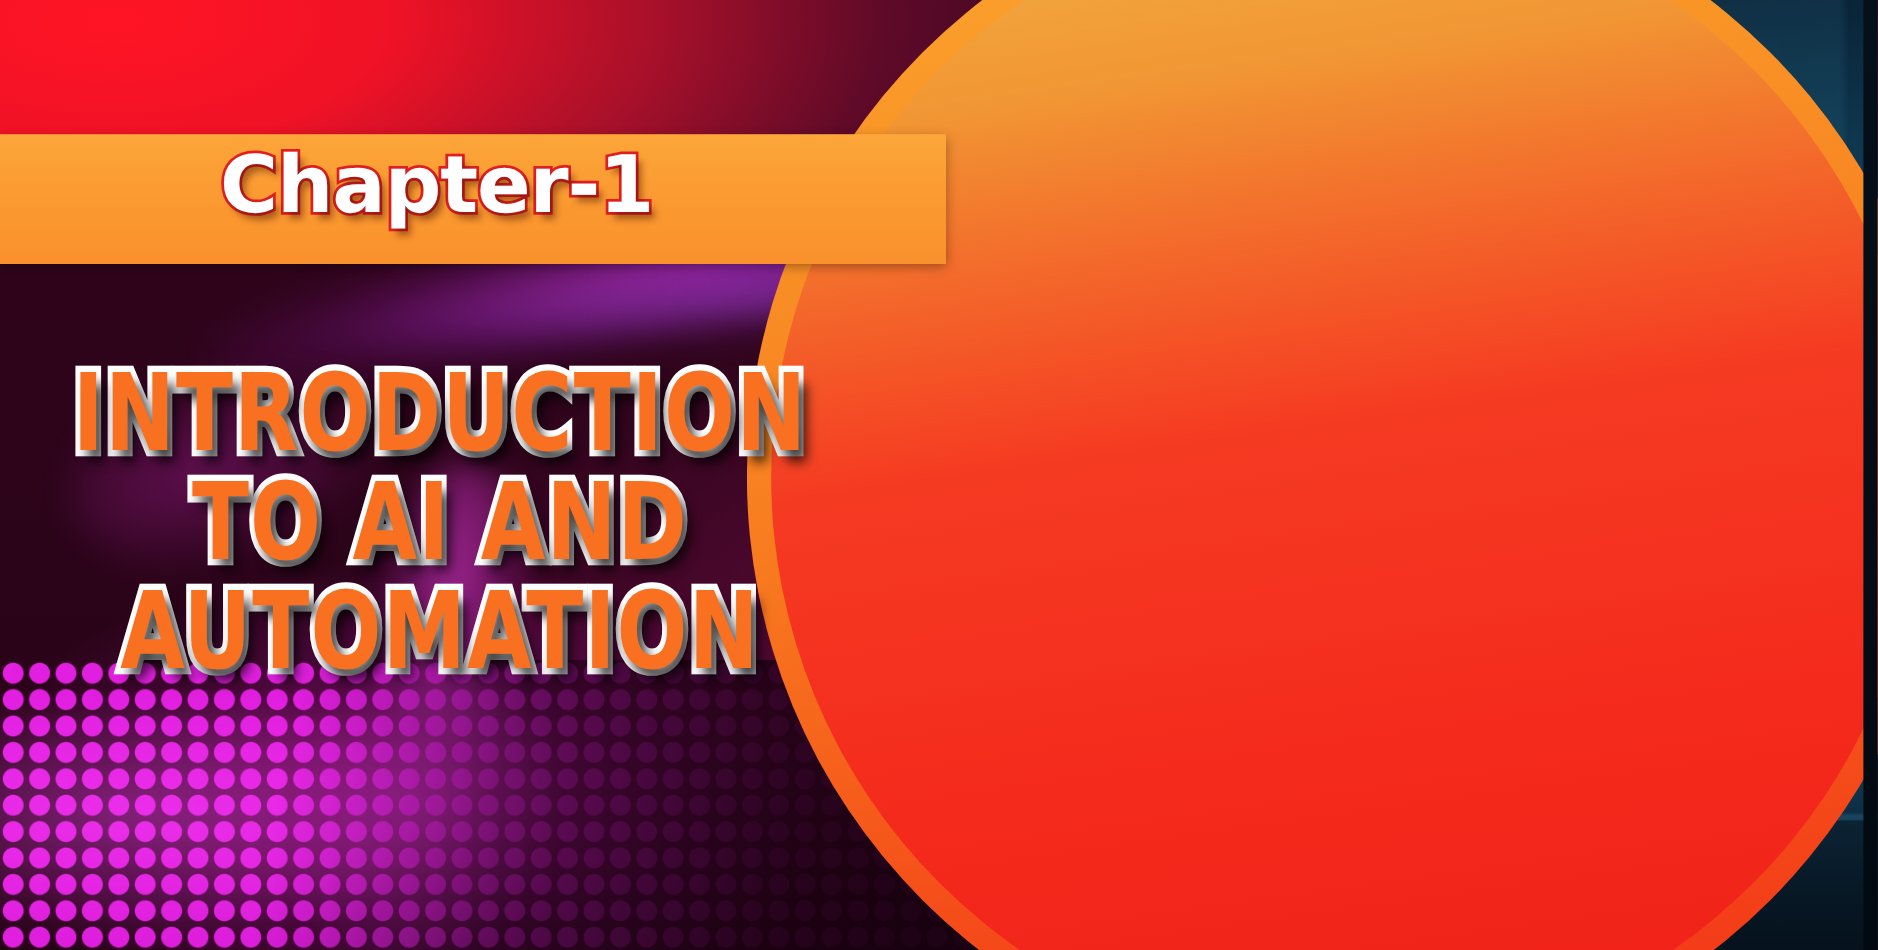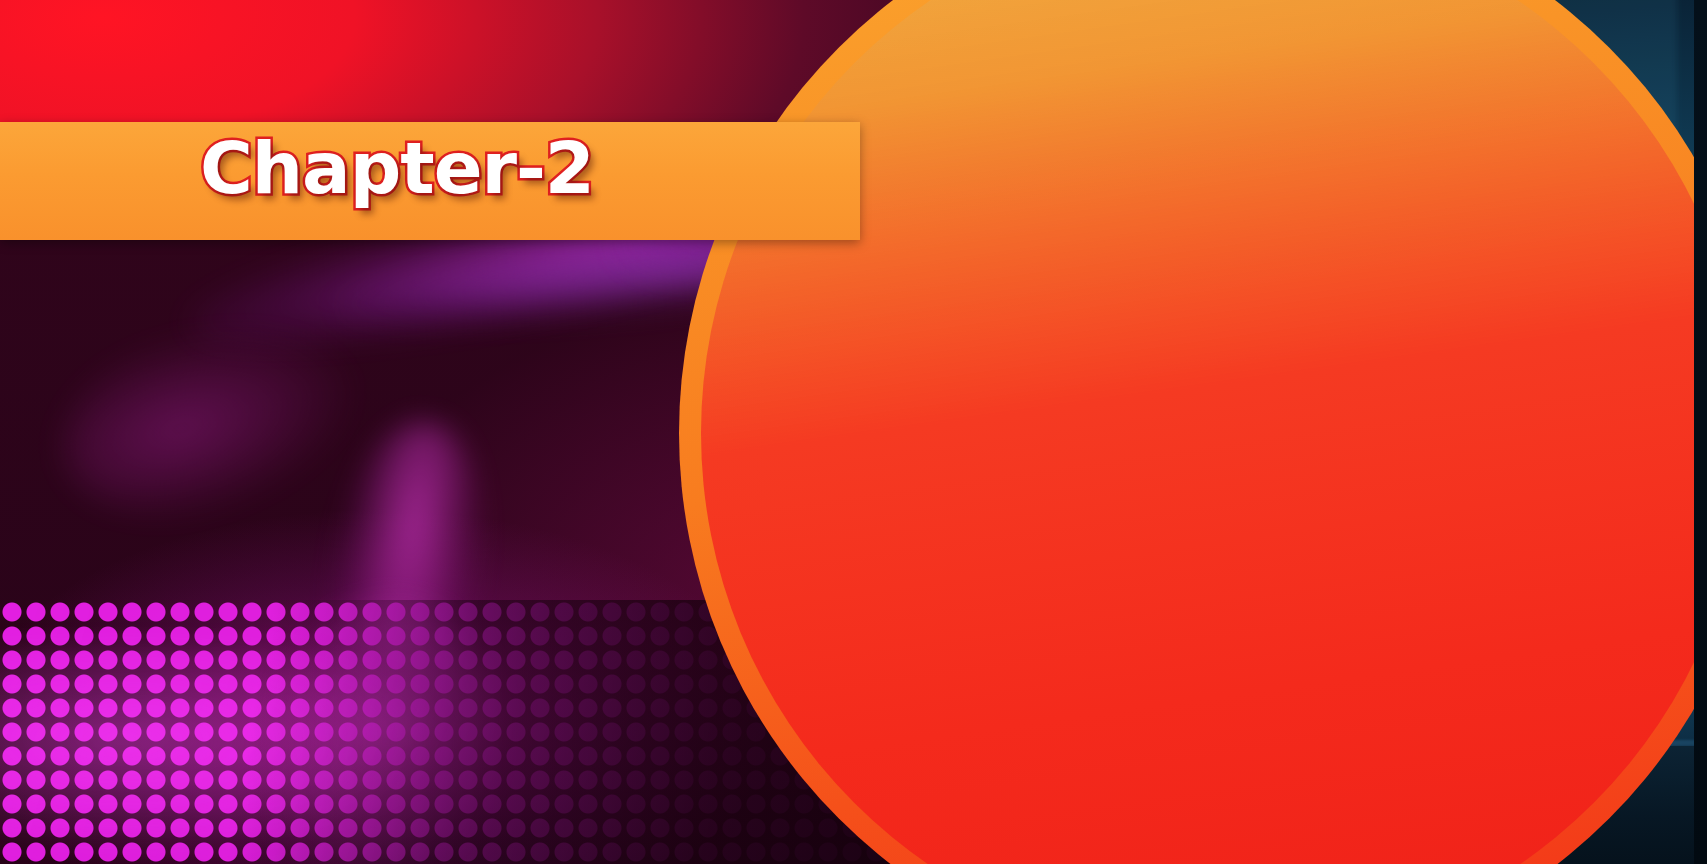--- a/index.html
+++ b/index.html
@@ -409,17 +409,22 @@
       <div class="spark" style="left:360px;top:452px;width:4px;height:4px;"></div>
       <div class="spark" style="left:120px;top:560px;width:5px;height:5px;"></div>
       <div class="spark" style="left:420px;top:498px;width:4px;height:4px;"></div>
     </div>
   </div>
 
   <div class="arc-outer"></div>
   <div class="arc-inner"></div>
 
   <div class="banner"></div>
-  <div class="banner-text">Chapter-2</div>
-
+  <div class="banner-text">Chapter-1</div>
+
+  <div class="title">
+    <span class="tline tl1">INTRODUCTION</span>
+    <span class="tline tl2">TO AI AND</span>
+    <span class="tline tl3">AUTOMATION</span>
+  </div>
 
   <div class="right-edge"></div>
 </div>
 
 </body></html>

